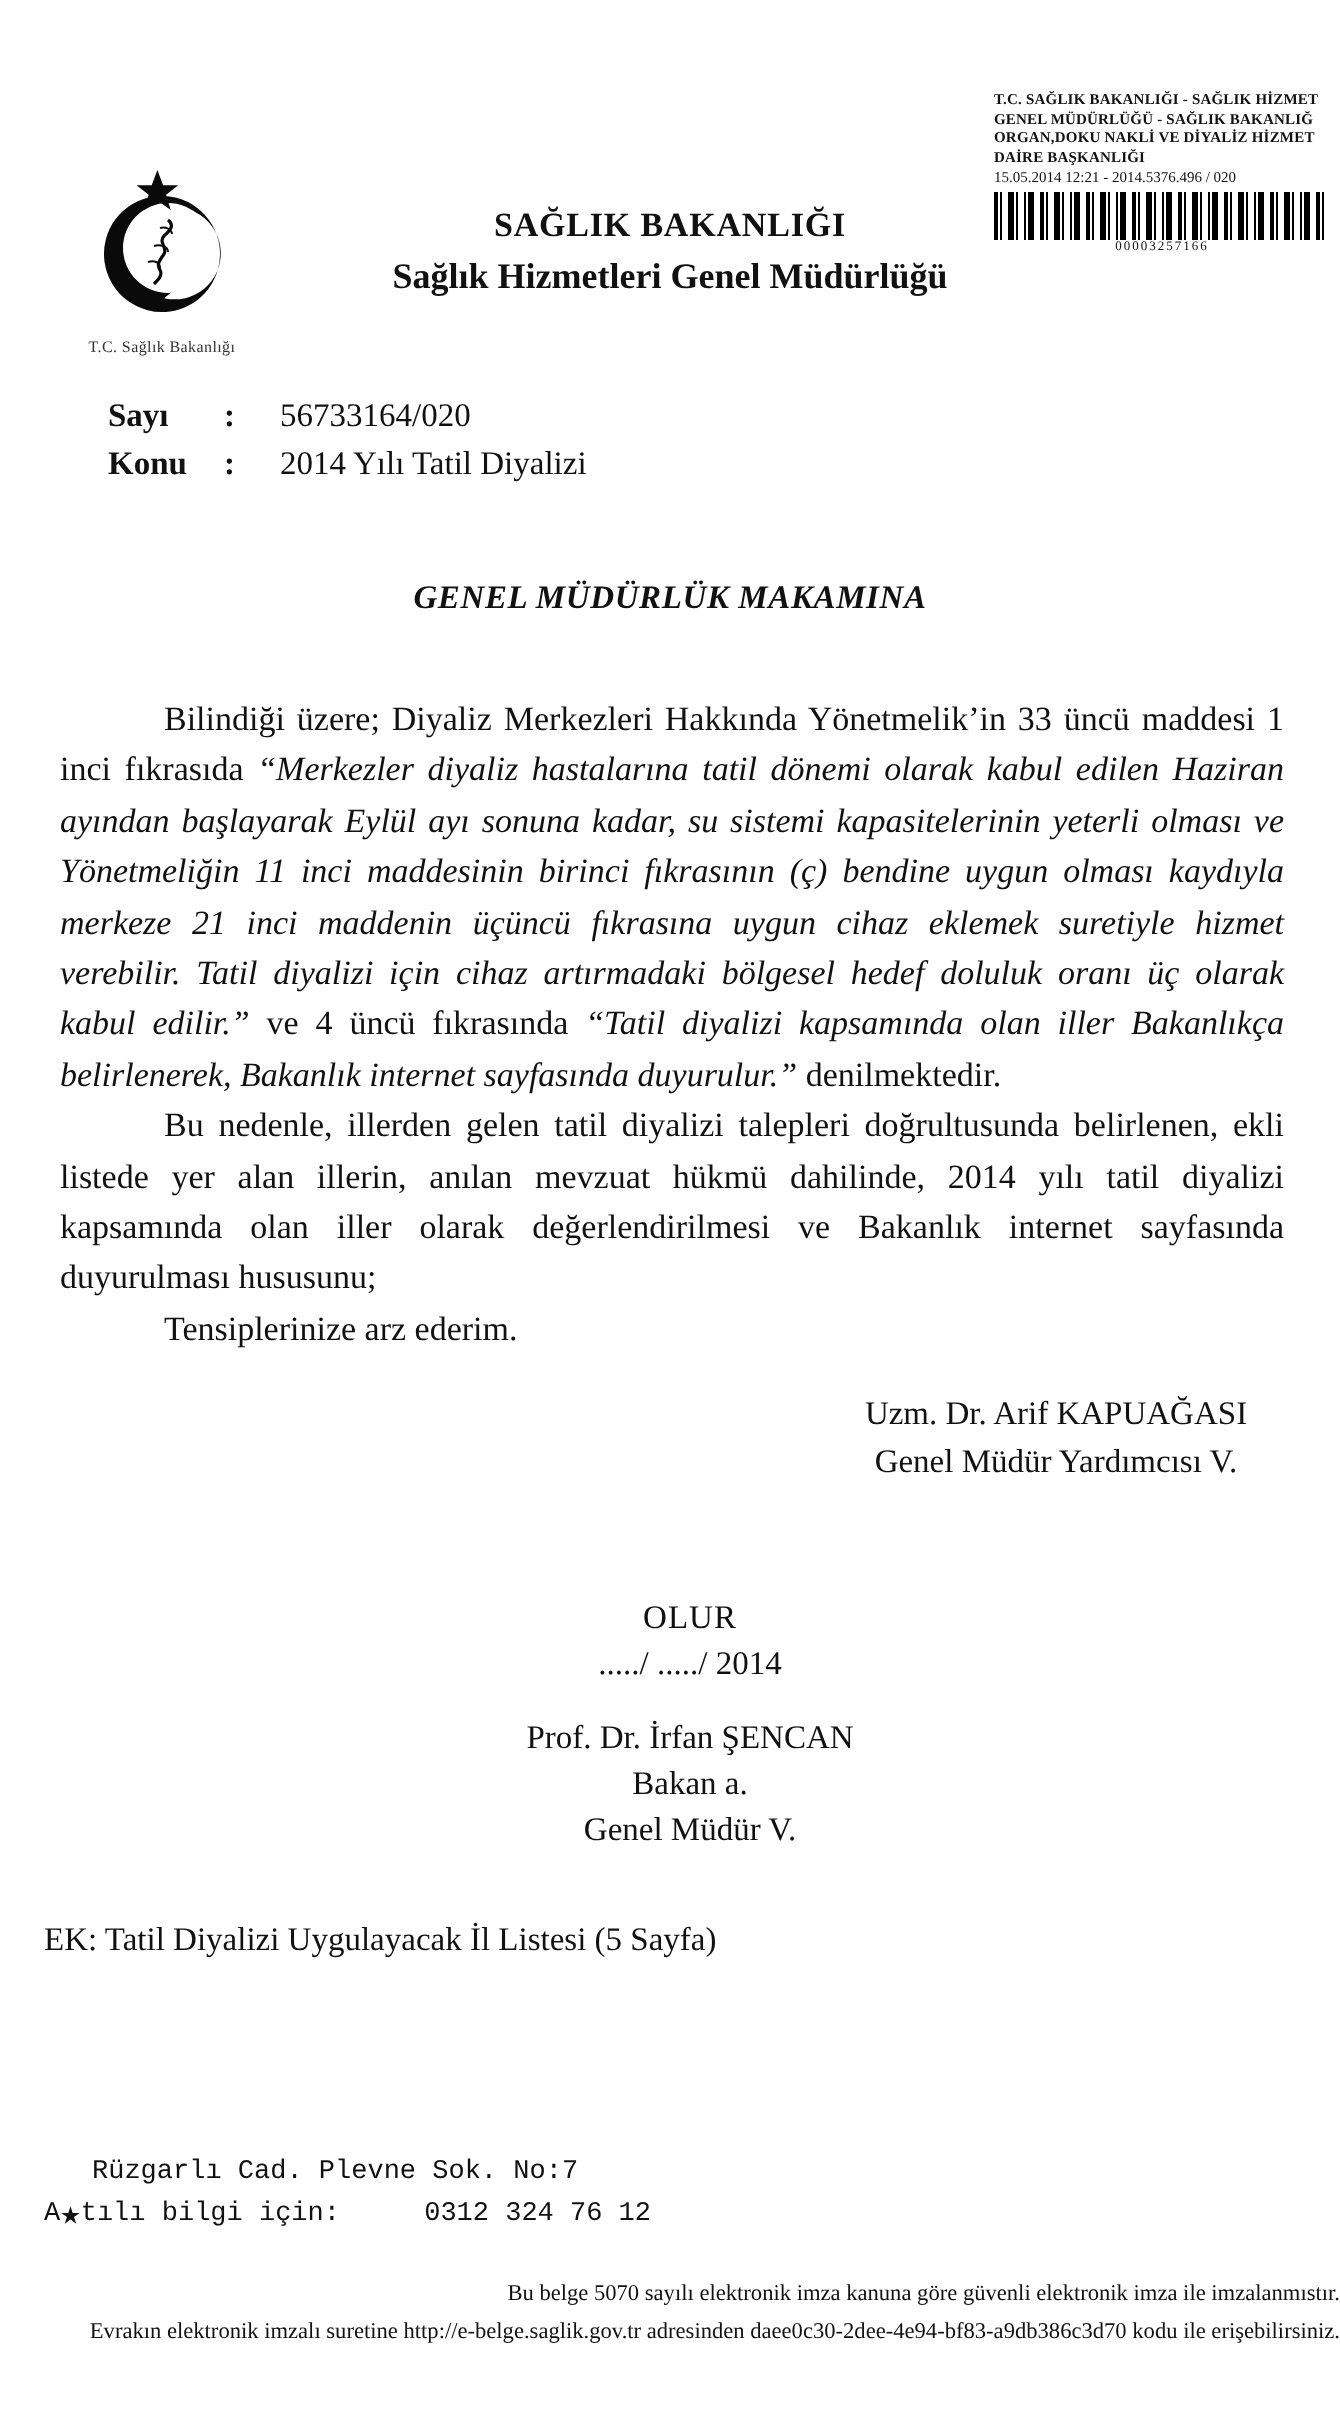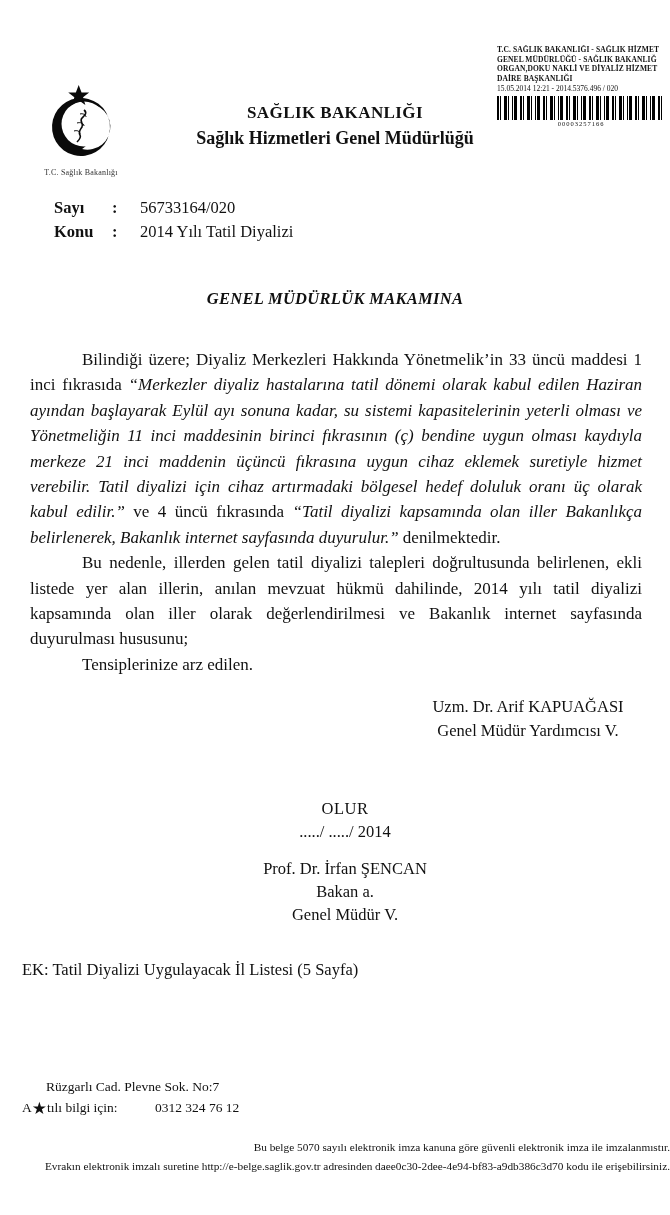--- a/index.html
+++ b/index.html
@@ -78,21 +78,21 @@
   
   .approval { position:absolute; left:0; top:797px; width:690px; text-align:center; }
   .approval .olur { font-size:16.5px; line-height:23px; letter-spacing:0.5px; }
   .approval .adate { font-size:16.5px; line-height:23px; }
   .approver { margin-top:14px; font-size:16.5px; line-height:23px; }
 
   
   .attachment { position:absolute; left:22px; top:960px; font-size:16.5px; }
 
   
-  .footer { position:absolute; left:22px; top:1076px; font-size:13.5px; line-height:21px; }
+  .footer { position:absolute; left:22px; top:1076px; font-size:13.5px; line-height:21px;font-family:Liberation Mono, monospace; }
   .footer .addr { padding-left:24px; }
   .footer .star { font-size:17px; line-height:10px; vertical-align:-2px; }
   .footer .phone { margin-left:34px; }
 
   
   .esign {
     position:absolute; left:7px; top:1138px; width:663px;
     font-size:11.3px; line-height:18.5px; white-space:nowrap; overflow:hidden;text-align:right;
   }
 </style>
@@ -142,21 +142,21 @@
     <span class="reflabel">:</span>
     <span>2014 Yılı Tatil Diyalizi</span>
   </div>
 </div>
 
 <div class="doc-title">GENEL MÜDÜRLÜK MAKAMINA</div>
 
 <div class="body-text">
   <p><span>Bilindiği üzere; Diyaliz Merkezleri Hakkında Yönetmelik’in 33 üncü maddesi 1 inci fıkrasıda </span><span class="it">“Merkezler diyaliz hastalarına tatil dönemi olarak kabul edilen Haziran ayından başlayarak Eylül ayı sonuna kadar, su sistemi kapasitelerinin yeterli olması ve Yönetmeliğin 11 inci maddesinin birinci fıkrasının (ç) bendine uygun olması kaydıyla merkeze 21 inci maddenin üçüncü fıkrasına uygun cihaz eklemek suretiyle hizmet verebilir. Tatil diyalizi için cihaz artırmadaki bölgesel hedef doluluk oranı üç olarak kabul edilir.”</span><span> ve 4 üncü fıkrasında </span><span class="it">“Tatil diyalizi kapsamında olan iller Bakanlıkça belirlenerek, Bakanlık internet sayfasında duyurulur.”</span><span> denilmektedir.</span></p>
   <p>Bu nedenle, illerden gelen tatil diyalizi talepleri doğrultusunda belirlenen, ekli listede yer alan illerin, anılan mevzuat hükmü dahilinde, 2014 yılı tatil diyalizi kapsamında olan iller olarak değerlendirilmesi ve Bakanlık internet sayfasında duyurulması hususunu;</p>
-  <div class="closing-line">Tensiplerinize arz edilen.</div>
+  <div class="closing-line">Tensiplerinize arz ederim.</div>
 </div>
 
 <div class="signatory">
   <div>Uzm. Dr. Arif KAPUAĞASI</div>
   <div>Genel Müdür Yardımcısı V.</div>
 </div>
 
 <div class="approval">
   <div class="olur">OLUR</div>
   <div class="adate">...../ ...../ 2014</div>

